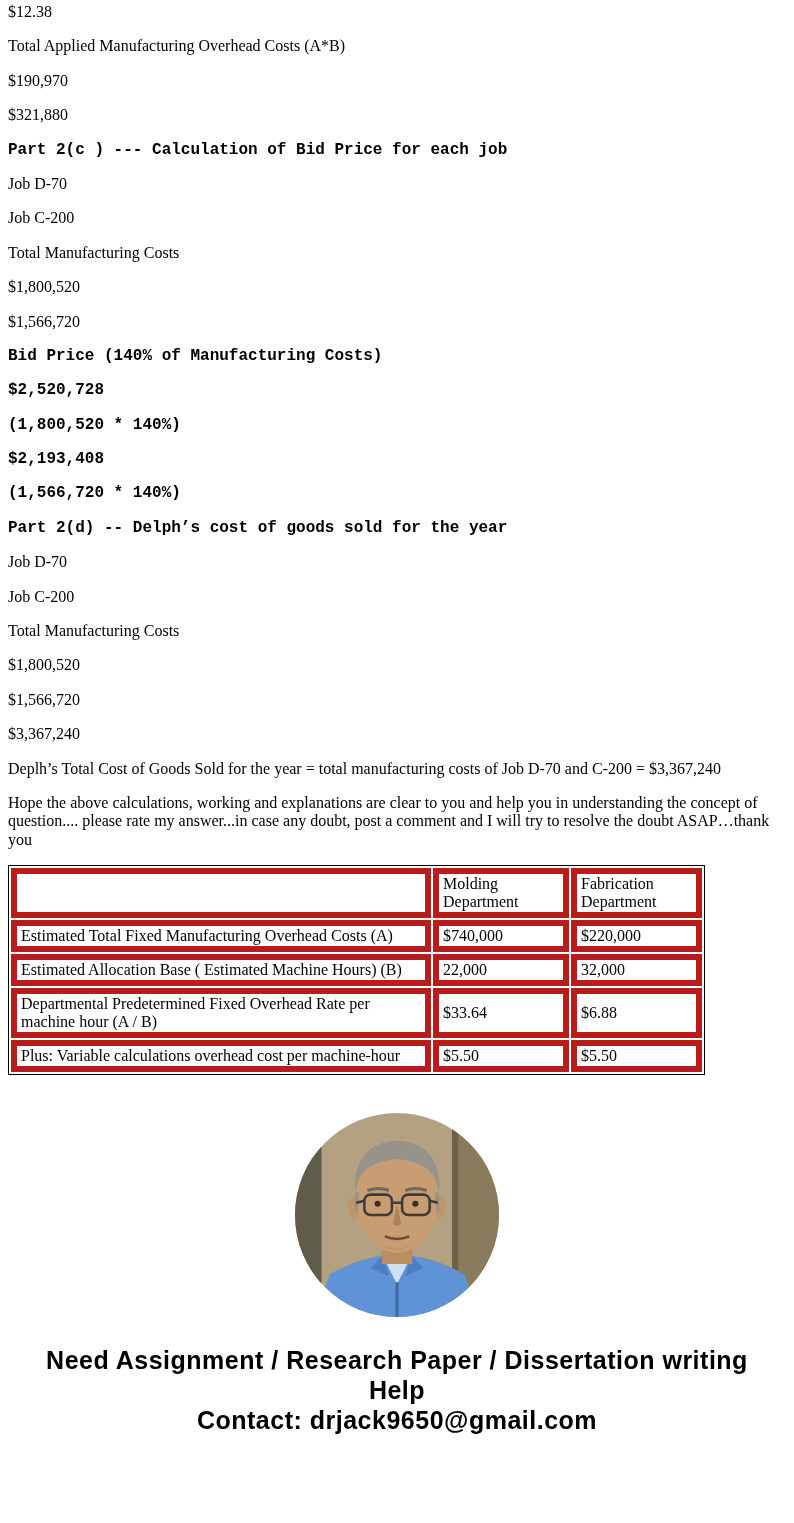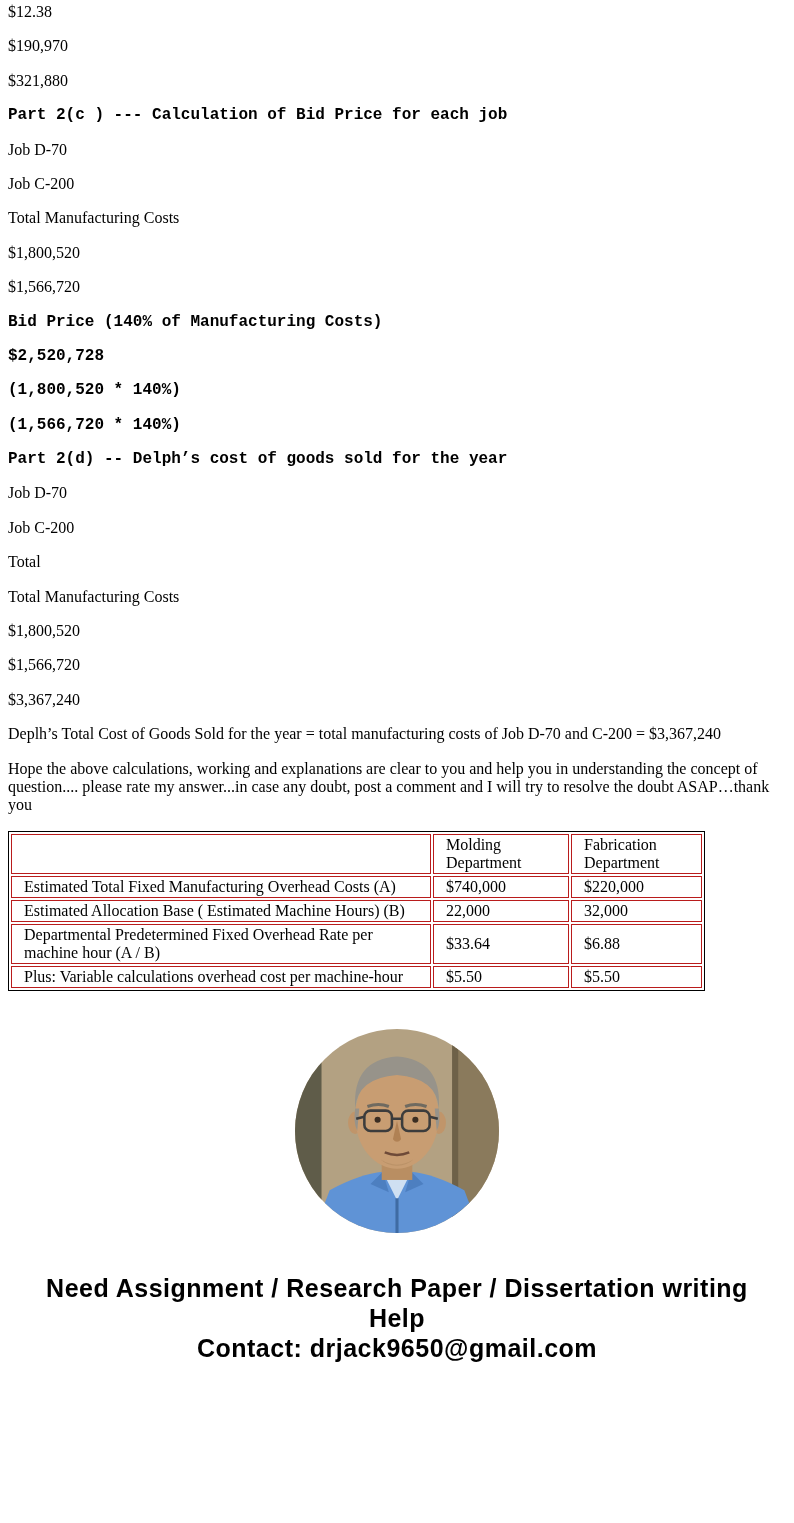--- a/index.html
+++ b/index.html
@@ -24,22 +24,22 @@
 
   table.otable {
     border-collapse: separate;
     border-spacing: 2px;
     border: 1px solid #000;
     margin-top: 2px;
     width: 687px;
     table-layout: fixed;
   }
   table.otable td {
-    border: 1px solid #b91c1c;
-    padding: 1px 12px;
+    border: 6px solid #b91c1c;
+    padding: 1px 4px;
     vertical-align: middle;
     text-align: left;
     word-wrap: break-word;
   }
   table.otable td p { margin: 0; line-height: 1.15; }
   table.otable td p + p { margin-top: 17px; }
   tr.total-row td { font-weight: bold; }
 
   .avatar-wrap {
     margin-top: 38px;
@@ -55,44 +55,45 @@
   }
 
   .footer {
     font-family: "Liberation Sans", sans-serif;
     font-weight: 700;
     font-size: 25px;
     line-height: 30px;
     letter-spacing: 0.5px;
     text-align: center;
     width: 740px;
-    margin: 36px auto 0 auto;
+    margin: 24px auto 0 auto;
   }
 </style>
 </head>
 <body>
 
 <div class="doc">
   <p>$12.38</p>
+  <p>Total Applied Manufacturing Overhead Costs (A*B)</p>
   <p>$190,970</p>
   <p>$321,880</p>
   <p class="b">Part 2(c ) --- Calculation of Bid Price for each job</p>
   <p>Job D-70</p>
   <p>Job C-200</p>
   <p>Total Manufacturing Costs</p>
   <p>$1,800,520</p>
   <p>$1,566,720</p>
   <p class="b">Bid Price (140% of Manufacturing Costs)</p>
   <p class="b">$2,520,728</p>
   <p class="b">(1,800,520 * 140%)</p>
+  <p class="b">$2,193,408</p>
   <p class="b">(1,566,720 * 140%)</p>
   <p class="b">Part 2(d) -- Delph’s cost of goods sold for the year</p>
   <p>Job D-70</p>
   <p>Job C-200</p>
-  <p>Total</p>
   <p>Total Manufacturing Costs</p>
   <p>$1,800,520</p>
   <p>$1,566,720</p>
   <p>$3,367,240</p>
   <p>Deplh’s Total Cost of Goods Sold for the year = total manufacturing costs of Job D-70 and C-200 = $3,367,240</p>
   <p>Hope the above calculations, working and explanations are clear to you and help you in understanding the concept of question.... please rate my answer...in case any doubt, post a comment and I will try to resolve the doubt ASAP…thank you</p>
 </div>
 
 <table class="otable">
   <colgroup>

